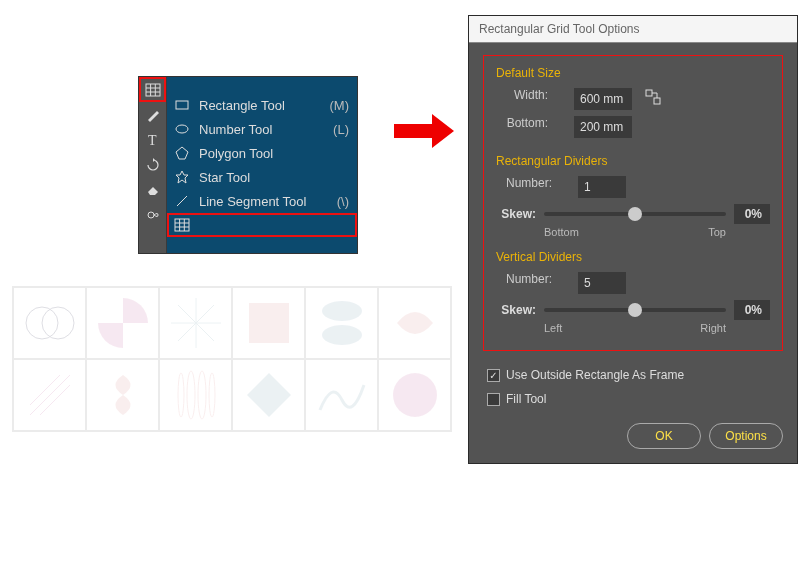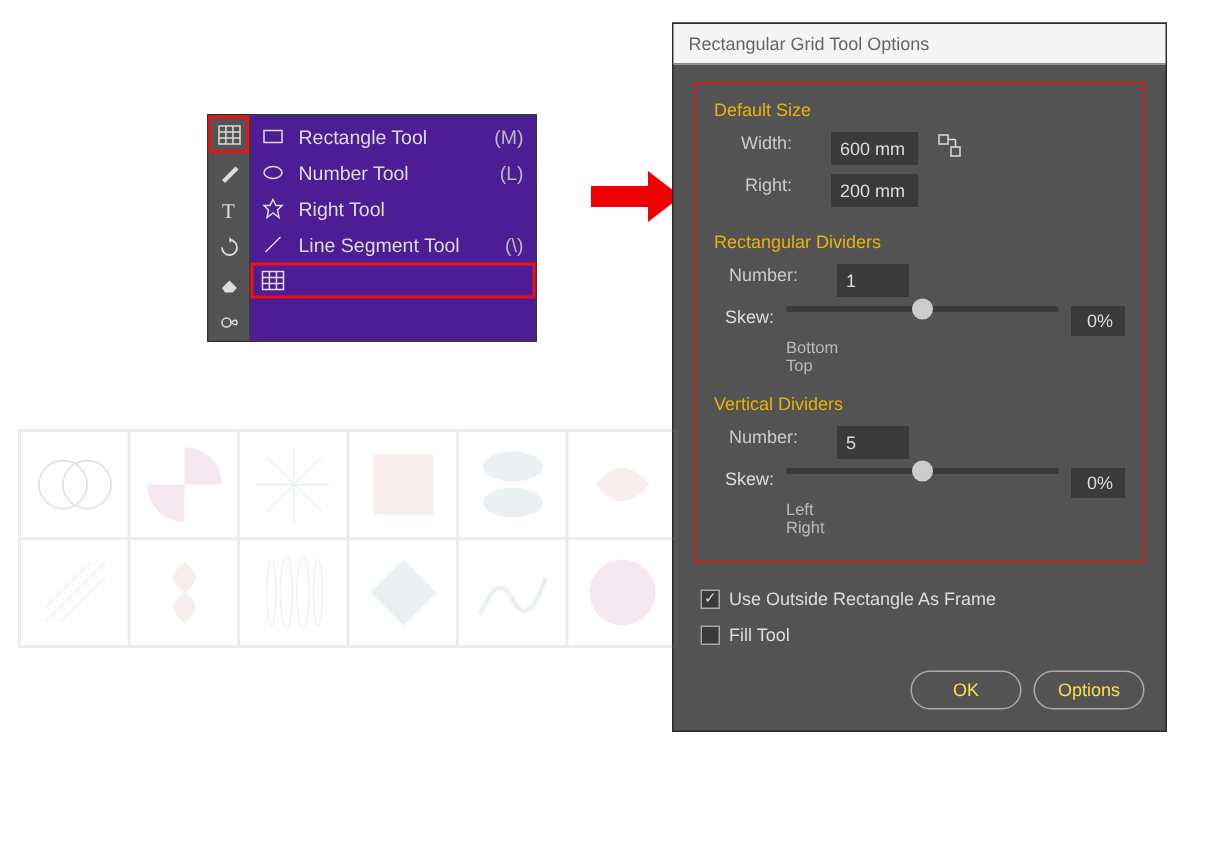--- a/index.html
+++ b/index.html
@@ -32,23 +32,23 @@
     height: 25px;
     display: flex;
     align-items: center;
     justify-content: center;
     color: #ddd;
   }
   .tool-sidebar-item.selected {
     border: 2px solid #e11;
   }
   .menu-list {
-    background: #4c1d95;
+    background: #0c4a6e;
     min-width: 190px;
-    padding: 2px 0;
+    padding: 16px 0;
     color: #ddd;
   }
   .menu-item {
     display: flex;
     align-items: center;
     padding: 3px 8px 3px 6px;
     gap: 8px;
     font-size: 13px;
   }
   .menu-item.highlighted {
@@ -70,21 +70,21 @@
   
   .arrow {
     position: absolute;
     left: 394px;
     top: 114px;
   }
   
   
   .dialog {
     position: absolute;
-    left: 448px;
+    left: 468px;
     top: 15px;
     width: 330px;
     background: #535353;
     color: #ddd;
     border: 1px solid #2a2a2a;
     font-size: 12px;
   }
   .dialog-title {
     padding: 6px 10px;
     color: #bbb;
@@ -123,22 +123,24 @@
     margin-left: 8px;
     width: 18px;
     height: 18px;
     display: flex;
     align-items: center;
     justify-content: center;
     color: #ddd;
   }
   .slider-row {
     display: flex;
+    align-items: center;
     gap: 8px;
     margin-top: 4px;
+    font-weight: bold;
   }
   .slider {
     flex: 1;
     height: 4px;
     background: #3a3a3a;
     position: relative;
     border-radius: 2px;
   }
   .slider .thumb {
     position: absolute;
@@ -155,21 +157,20 @@
     padding: 3px 8px;
     min-width: 36px;
     text-align: right;
   }
   .slider-labels {
     display: flex;
     justify-content: space-between;
     font-size: 11px;
     color: #bbb;
     margin: 2px 44px 12px 48px;
-    flex-direction: column;
   }
   .checkbox-row {
     display: flex;
     align-items: center;
     gap: 6px;
     padding: 3px 4px;
     margin-bottom: 4px;
   }
   .check {
     width: 13px;
@@ -279,24 +280,33 @@
           <svg width="16" height="16">
             <ellipse cx="8" cy="8" rx="6" ry="4" fill="none" stroke="#ddd"></ellipse>
           </svg>
         </span>
       <span class="label">Number Tool</span>
       <span class="shortcut">(L)</span>
     </div>
     <div class="menu-item">
       <span class="ico">
           <svg width="16" height="16">
+            <polygon points="8,2 14,7 11,14 5,14 2,7" fill="none" stroke="#ddd"></polygon>
+          </svg>
+        </span>
+      <span class="label">Polygon Tool</span>
+      <span class="shortcut"></span>
+    </div>
+    <div class="menu-item">
+      <span class="ico">
+          <svg width="16" height="16">
             <polygon points="8,2 10,6 14,6 11,9 12,14 8,11 4,14 5,9 2,6 6,6" fill="none" stroke="#ddd"></polygon>
           </svg>
         </span>
-      <span class="label">Right Tool</span>
+      <span class="label">Star Tool</span>
       <span class="shortcut"></span>
     </div>
     <div class="menu-item">
       <span class="ico">
           <svg width="16" height="16">
             <line x1="3" y1="13" x2="13" y2="3" stroke="#ddd"></line>
           </svg>
         </span>
       <span class="label">Line Segment Tool</span>
       <span class="shortcut">(\)</span>
@@ -335,21 +345,21 @@
         <span class="const-icon">
           <svg width="18" height="18" viewBox="0 0 18 18">
               <rect x="2" y="2" width="6" height="6" fill="none" stroke="#ddd"></rect>
               <rect x="10" y="10" width="6" height="6" fill="none" stroke="#ddd"></rect>
               <line x1="8" y1="5" x2="13" y2="5" stroke="#ddd"></line>
               <line x1="13" y1="5" x2="13" y2="10" stroke="#ddd"></line>
             </svg>
         </span>
       </div>
       <div class="row size" style="margin-bottom:16px;">
-        <span class="lbl">Right:</span>
+        <span class="lbl">Bottom:</span>
         <input class="input" value="200 mm" style="">
       </div>
 
       <div class="group-title">Rectangular Dividers</div>
       <div class="row num">
         <span class="lbl">Number:</span>
         <input class="input" style="width: 48px;" value="1">
       </div>
       <div class="slider-row">
         <span style="width:40px;text-align:right">Skew:</span>

